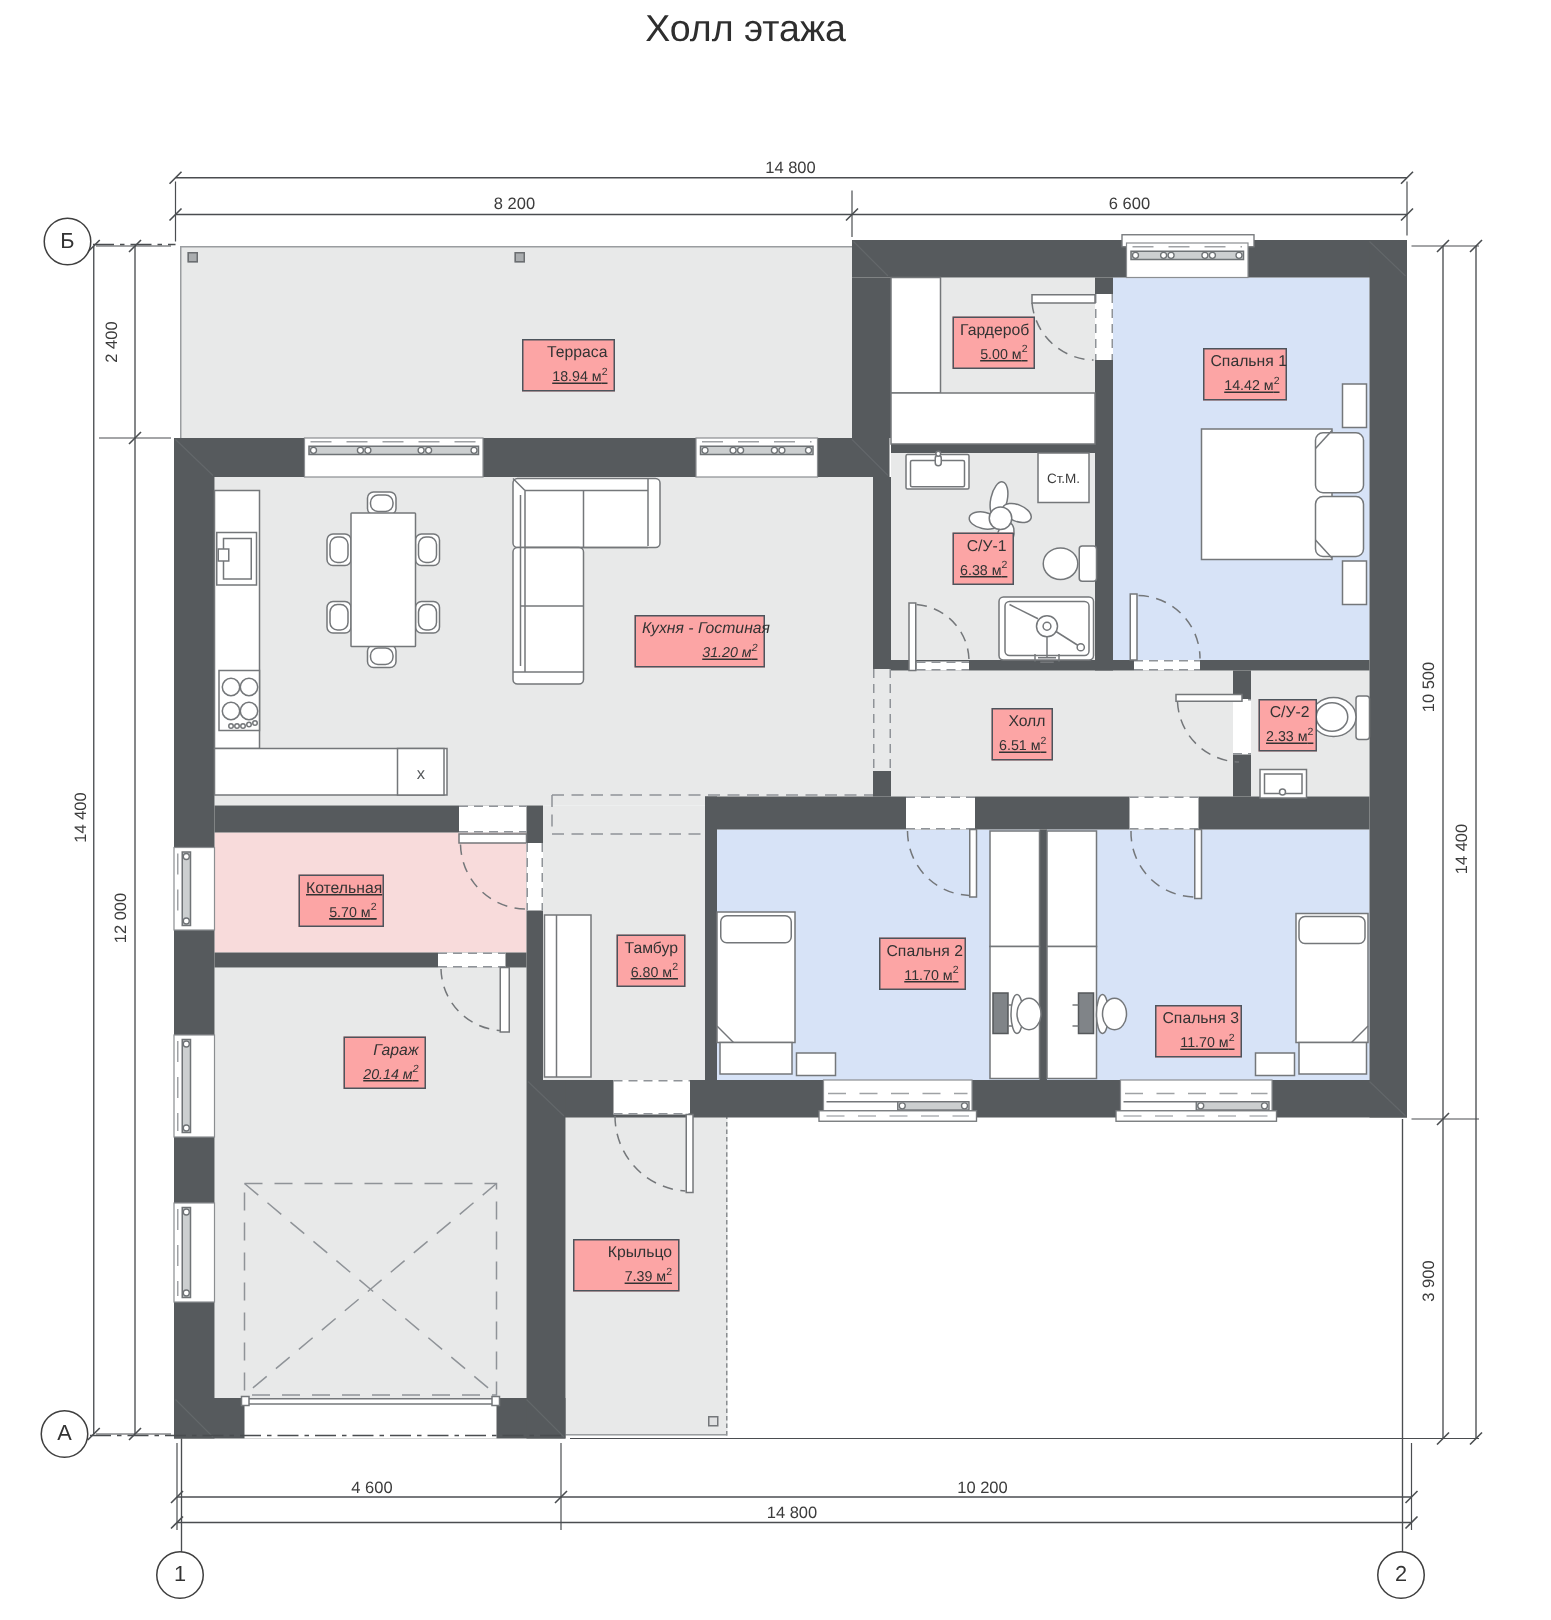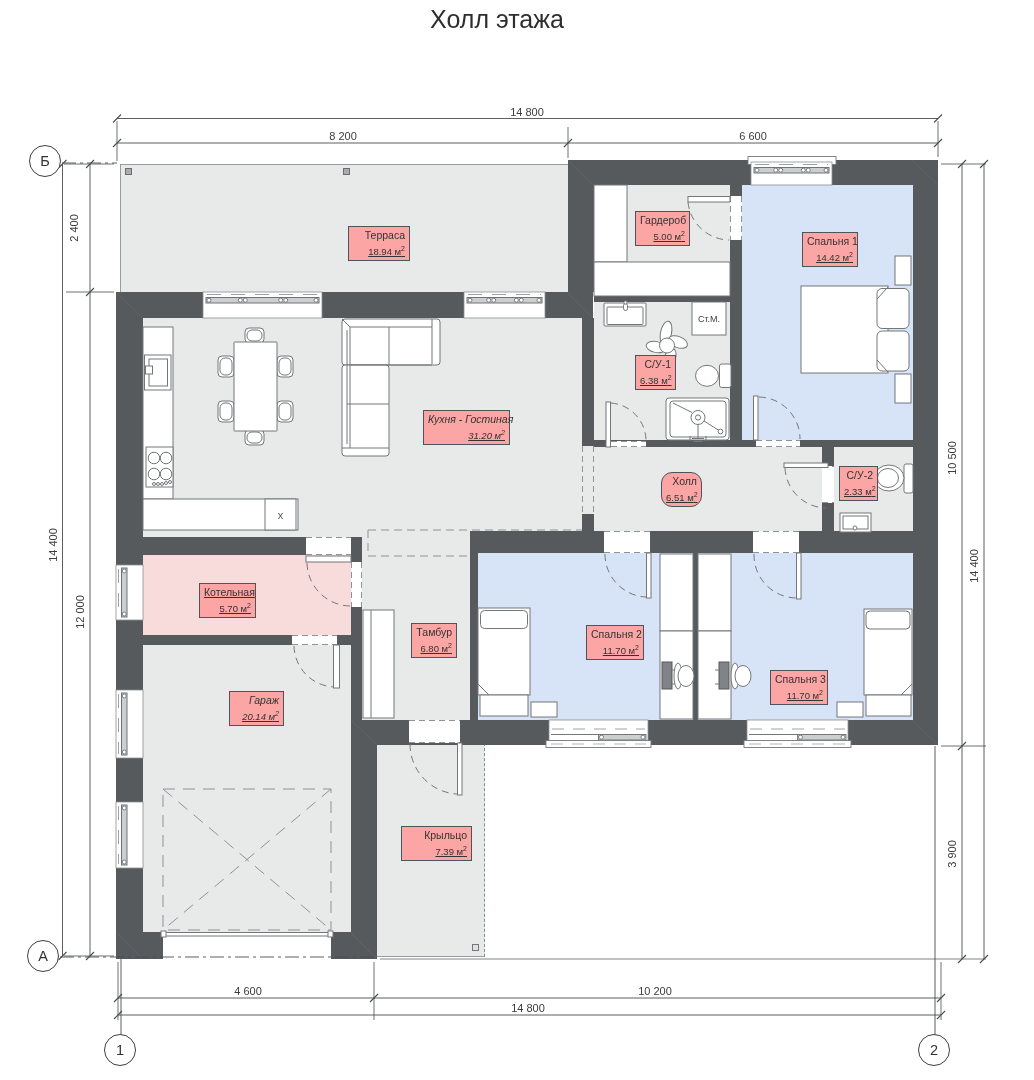--- a/index.html
+++ b/index.html
@@ -590,27 +590,27 @@
 <div class="lbl" style="left:423px;top:410px;width:77px;font-style:italic;">Кухня - Гостиная<br><span class="a">31.20 м<sup>2</sup></span></div>
 
 <div class="lbl" style="left:635px;top:211px;width:45px;">Гардероб<br><span class="a">5.00 м<sup>2</sup></span></div>
 
 <div class="lbl" style="left:782px;top:232px;width:46px;margin-left:20px;">Спальня 1<br><span class="a">14.42 м<sup>2</sup></span></div>
 
 <div class="lbl" style="left:607px;top:355px;width:31px;margin-left:28px;">С/У-1<br><span class="a">6.38 м<sup>2</sup></span></div>
 
 <div class="lbl" style="left:839px;top:466px;width:29px;">С/У-2<br><span class="a">2.33 м<sup>2</sup></span></div>
 
-<div class="lbl" style="left:661px;top:472px;width:31px;border-radius:11px;">Холл<br><span class="a">6.51 м<sup>2</sup></span></div>
+<div class="lbl" style="left:661px;top:472px;width:31px;">Холл<br><span class="a">6.51 м<sup>2</sup></span></div>
 
 <div class="lbl" style="left:411px;top:623px;width:36px;">Тамбур<br><span class="a">6.80 м<sup>2</sup></span></div>
 
 <div class="lbl" style="left:199px;top:583px;width:47px;text-decoration:underline;">Котельная<br><span class="a">5.70 м<sup>2</sup></span></div>
 
 <div class="lbl" style="left:229px;top:691px;width:45px;font-style:italic;">Гараж<br><span class="a">20.14 м<sup>2</sup></span></div>
 
-<div class="lbl" style="left:401px;top:826px;width:46px;padding-left:19px;">Крыльцо<br><span class="a">7.39 м<sup>2</sup></span></div>
+<div class="lbl" style="left:382px;top:826px;width:46px;padding-left:19px;">Крыльцо<br><span class="a">7.39 м<sup>2</sup></span></div>
 
 <div class="lbl" style="left:586px;top:625px;width:48px;">Спальня 2<br><span class="a">11.70 м<sup>2</sup></span></div>
 
 <div class="lbl" style="left:770px;top:626px;width:48px;margin-top:44px;">Спальня 3<br><span class="a">11.70 м<sup>2</sup></span></div>
 
 </div>
 
 </body></html>

